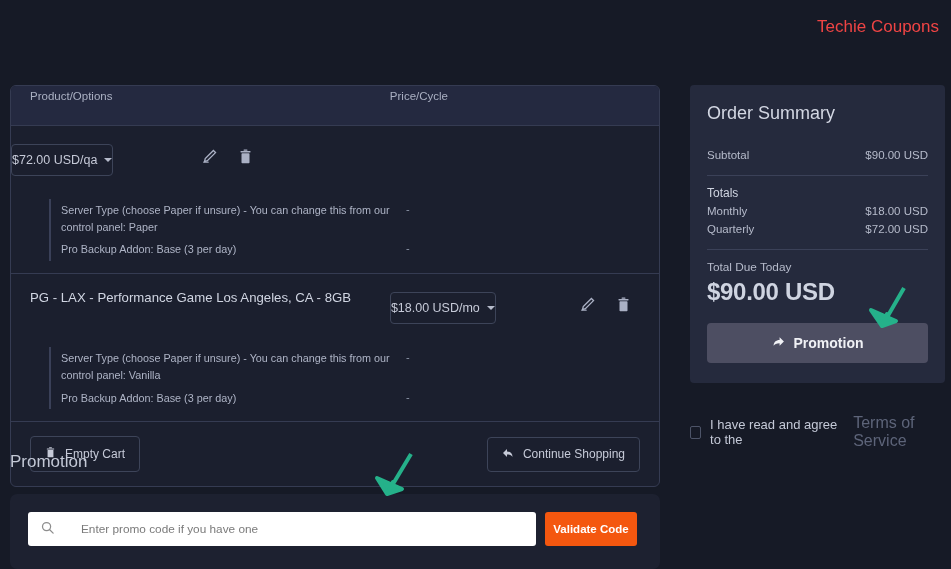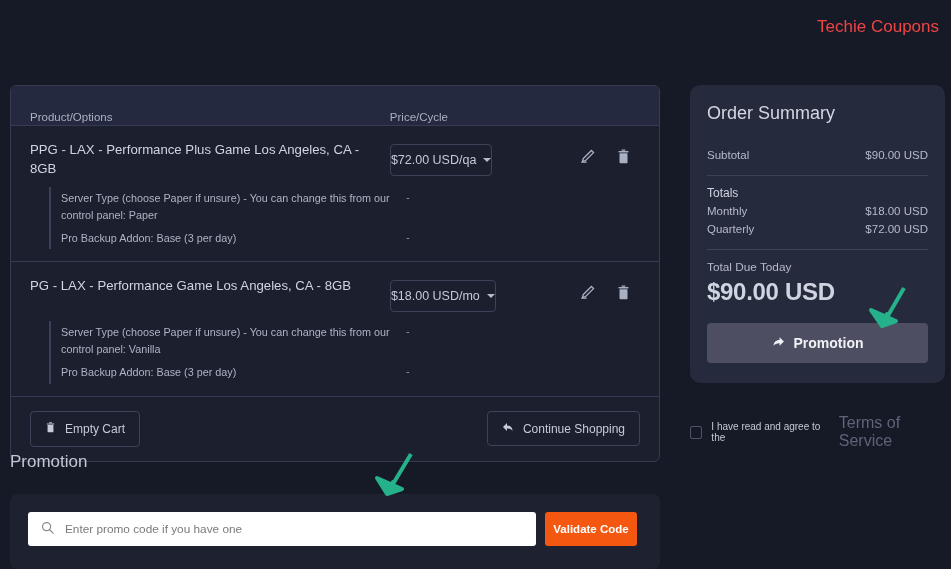--- a/index.html
+++ b/index.html
@@ -27,21 +27,21 @@
   }
 
   
   .cart-card {
     position: absolute; left: 10px; top: 85px; width: 650px;
     border: 1px solid #353b52; border-radius: 6px;
     background: #1b1f2e;
     overflow: hidden;
   }
   .cart-head {
-    display: flex; height: 40px; align-items: flex-end;
+    display: flex; height: 40px; align-items: flex-start;
     background: #242940;
     border-bottom: 1px solid #353b52;
   }
   .col-product { width: 380px; padding-left: 19px; }
   .col-price   { width: 190px; }
   .col-actions { width: 80px; }
   .cart-head span { font-size: 11.5px; color: #aab0c2; }
 
   .cart-row {
     padding: 14px 0 12px 0;
@@ -69,21 +69,21 @@
     border-top: 4.5px solid #b6bbcb;
     display: inline-block;
   }
   .actions-cell {
     width: 80px; display: flex; align-items: center; gap: 20px;
     padding-top: 8px;
   }
   .icon-btn { cursor: pointer; display: inline-flex; line-height: 0; }
 
   .options {
-    margin: 9px 0 0 38px;
+    margin: 23px 0 0 38px;
     border-left: 2px solid #3a4058;
     padding-left: 10px;
   }
   .opt-line { display: flex; padding: 3px 0; }
   .opt-label {
     width: 345px; font-size: 10.8px; color: #aeb4c6; line-height: 1.55;
   }
   .opt-val { width: 180px; font-size: 11px; color: #9098ab; padding-top: 1px; }
 
   .cart-foot {
@@ -94,21 +94,21 @@
     display: inline-flex; align-items: center; gap: 9px;
     border: 1px solid #3d4459; border-radius: 4px;
     background: transparent; color: #c6cad8;
     font-size: 12px; padding: 9px 14px;
     font-family: "Liberation Sans", sans-serif; cursor: pointer;
   }
 
   
   .summary {
     position: absolute; left: 690px; top: 85px; width: 255px;
-    background: #252a3d; border-radius: 10px;
+    background: #252a3d; border-radius: 4px;
     padding: 18px 17px 20px 17px;
   }
   .summary h2 { font-size: 18px; font-weight: normal; color: #d3d7e3; }
   .sum-line {
     display: flex; justify-content: space-between;
     font-size: 11.5px; color: #b6bbcb; padding: 3px 0;
   }
   .sum-gap-a { margin-top: 22px; }
   .hr { border-top: 1px solid #3b4158; margin: 11px 0 10px 0; }
   .sum-strong { color: #cfd4e0; font-size: 12px; padding-bottom: 2px; }
@@ -126,37 +126,37 @@
     font-family: "Liberation Sans", sans-serif;
   }
   .terms {
     position: absolute; left: 690px; top: 414px;
     display: flex; align-items: center; gap: 9px;
   }
   .cbox {
     width: 13px; height: 13px; border: 1px solid #4d5468;
     border-radius: 2px; background: transparent; cursor: pointer;
   }
-  .terms-text { font-size: 10px; color: #c4c9d7; }
+  .terms-text { font-size: 13px; color: #c4c9d7; }
   .terms-link { color: #5d6479; }
 
   
   .promo-title {
     position: absolute; left: 10px; top: 452px;
     font-size: 17px; color: #c3c8d6;
   }
   .promo-card {
     position: absolute; left: 10px; top: 494px; width: 650px; height: 75px;
     background: #1d2130; border-radius: 7px;
   }
   .promo-inner { display: flex; align-items: center; padding: 18px 18px 0 18px; }
   .promo-field {
     position: relative; width: 508px; height: 34px;
     background: #ffffff; border-radius: 3px;
-    display: flex; align-items: center; padding-left: 12px; gap: 10px;
+    display: flex; align-items: center; padding-left: 12px; gap: 26px;
   }
   .promo-input {
     border: none; outline: none; background: transparent;
     font-size: 11.8px; color: #3a3a3a; width: 430px;
     font-family: "Liberation Sans", sans-serif;
   }
   .promo-input::placeholder { color: #7a7a7a; }
   .validate-btn {
     margin-left: 9px; width: 92px; height: 34px;
     background: #f4570f; border: none; border-radius: 3px;
@@ -185,21 +185,20 @@
         <span>Product/Options</span>
       </div>
       <div class="col-price">
         <span>Price/Cycle</span>
       </div>
       <div class="col-actions"></div>
     </div>
 
     <div class="cart-row">
       <div class="row-main">
-        <div class="prod-name">PPG - LAX - Performance Plus Game Los Angeles, CA - 8GB</div>
         <div class="price-cell">
           <button class="price-btn">
             <span>$72.00 USD/qa</span>
             <span class="caret"></span>
           </button>
         </div>
         <div class="actions-cell">
           <span class="icon-btn">
             <svg width="17" height="17" viewBox="0 0 24 24" fill="none" stroke="#aab0c4" stroke-width="1.9" stroke-linecap="round">
               <path d="M4 20h6"></path>

